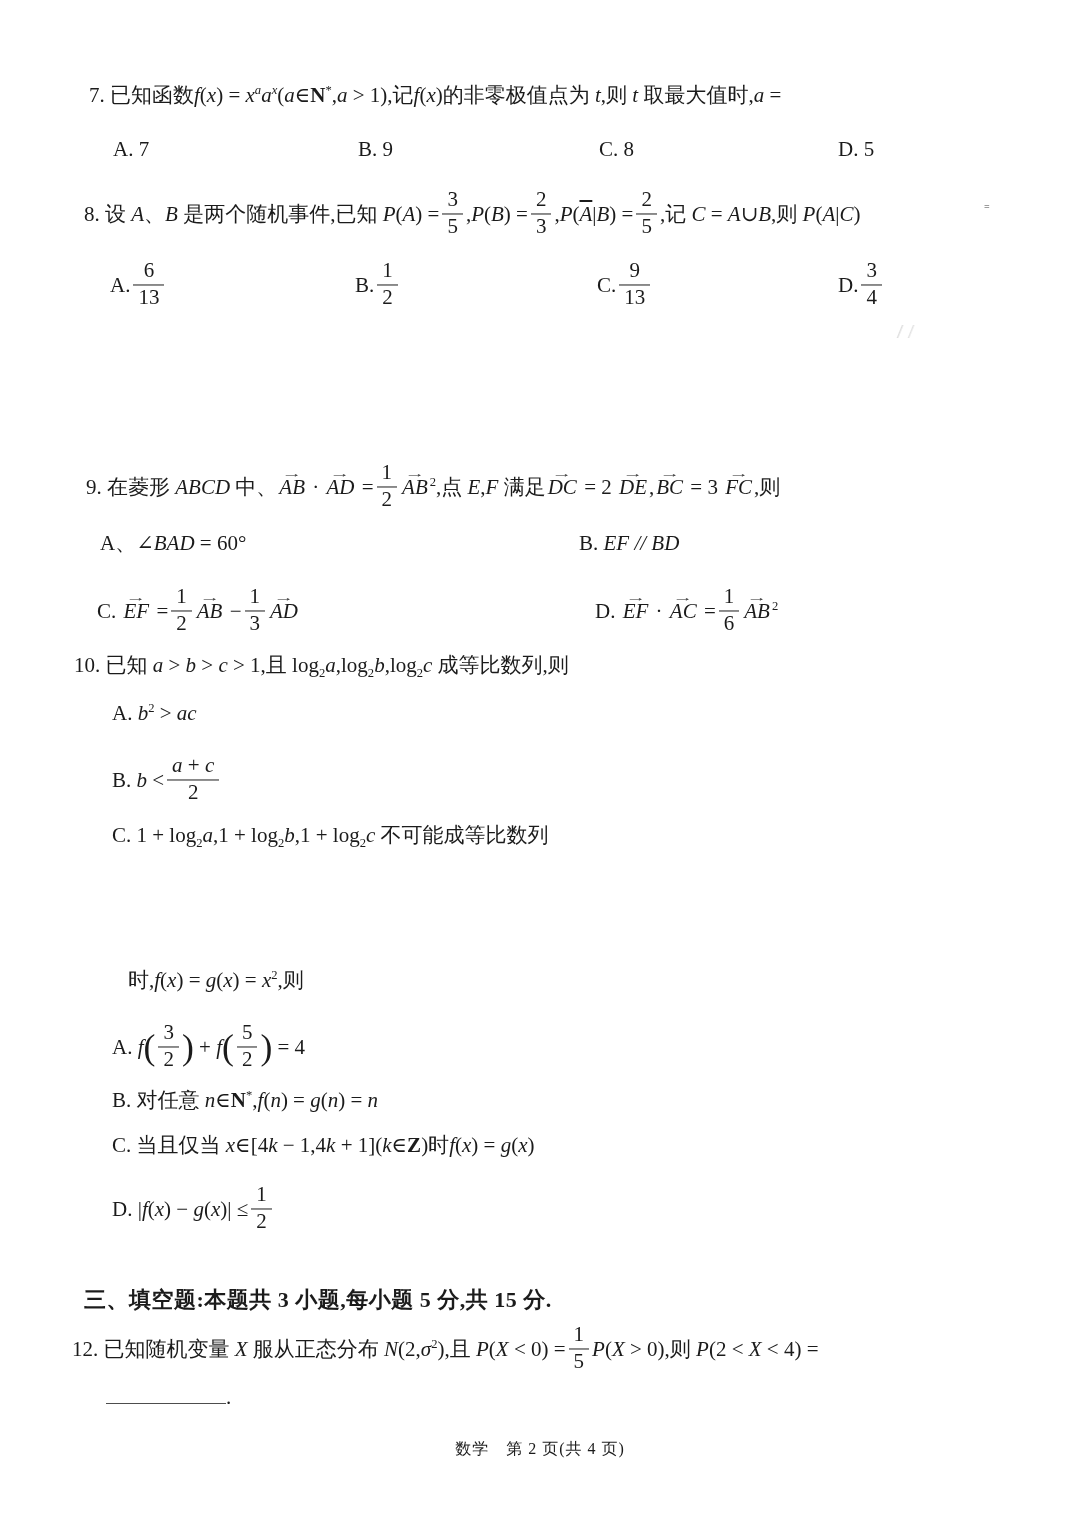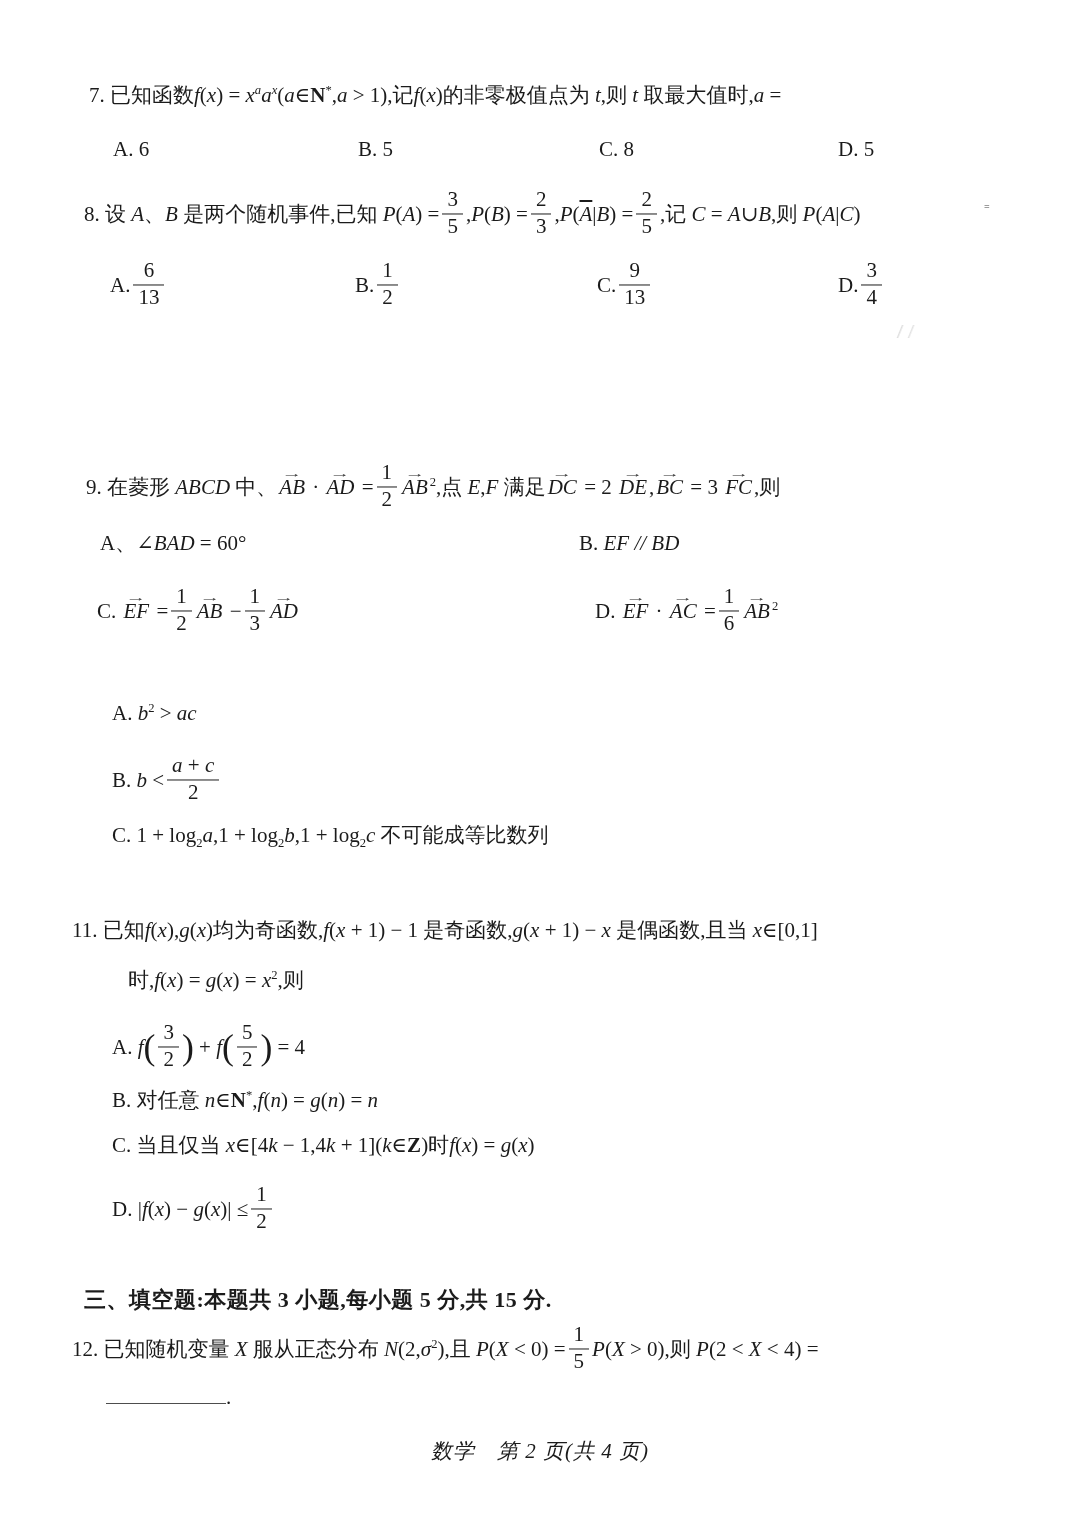--- a/index.html
+++ b/index.html
@@ -23,31 +23,31 @@
   sub{font-size:0.6em;}
   .frac{display:inline-block;vertical-align:middle;text-align:center;margin:0 3px;transform:translateY(-0.12em);}
   .fn{display:block;border-bottom:1.6px solid #1b1b1b;padding:0 5px 1px;line-height:1.12;}
   .fd{display:block;padding:1px 5px 0;line-height:1.12;}
   .vec{position:relative;display:inline-block;font-style:italic;margin:0 2px;}
   .vec::before{content:"→";position:absolute;top:-0.68em;left:50%;transform:translateX(-50%) scaleX(1.9);
     font-size:0.52em;font-style:normal;}
   .ovl{text-decoration:overline;}
   .bp{font-size:1.7em;font-weight:300;vertical-align:middle;line-height:0;position:relative;top:-0.06em;}
   .blank{display:inline-block;width:120px;height:1em;border-bottom:1.8px solid #4d4d4d;vertical-align:baseline;}
-  .footer{font-size:21px;letter-spacing:1px;font-style:italic;}
+  .footer{font-size:16px;letter-spacing:1px;}
 </style>
 </head>
 <body>
 
 <div class="page">
 
   <div class="abs" style="top:82px;left:89px">7. 已知函数<span class="it">f</span>(<span class="it">x</span>) = <span class="it">x</span><sup><span class="it">a</span></sup><span class="it">a</span><sup><span class="it">x</span></sup>(<span class="it">a</span>∈<span class="b">N</span><sup>*</sup>,<span class="it">a</span> &gt; 1),记<span class="it">f</span>(<span class="it">x</span>)的非零极值点为 <span class="it">t</span>,则 <span class="it">t</span> 取最大值时,<span class="it">a</span> =</div>
   <div class="abs row" style="top:136px">
-    <span class="opt" style="left:113px">A. 6</span>
-    <span class="opt" style="left:358px">B. 5</span>
+    <span class="opt" style="left:113px">A. 7</span>
+    <span class="opt" style="left:358px">B. 9</span>
     <span class="opt" style="left:599px">C. 8</span>
     <span class="opt" style="left:838px">D. 5</span>
   </div>
 
   <div class="abs" style="top:191px;left:84px">8. 设 <span class="it">A</span>、<span class="it">B</span> 是两个随机事件,已知 <span class="it">P</span>(<span class="it">A</span>) =<span class="frac"><span class="fn">3</span><span class="fd">5</span></span>,<span class="it">P</span>(<span class="it">B</span>) =<span class="frac"><span class="fn">2</span><span class="fd">3</span></span>,<span class="it">P</span>(<span class="ovl"><span class="it">A</span></span>|<span class="it">B</span>) =<span class="frac"><span class="fn">2</span><span class="fd">5</span></span>,记 <span class="it">C</span> = <span class="it">A</span>∪<span class="it">B</span>,则 <span class="it">P</span>(<span class="it">A</span>|<span class="it">C</span>)</div>
   <span class="abs mark" style="top:200px;left:984px">=</span>
   <div class="abs row" style="top:262px">
     <span class="opt" style="left:110px">A.<span class="frac"><span class="fn">6</span><span class="fd">13</span></span></span>
     <span class="opt" style="left:355px">B.<span class="frac"><span class="fn">1</span><span class="fd">2</span></span></span>
     <span class="opt" style="left:597px">C.<span class="frac"><span class="fn">9</span><span class="fd">13</span></span></span>
@@ -59,25 +59,25 @@
   <div class="abs" style="top:464px;left:86px">9. 在菱形 <span class="it">ABCD</span> 中、<span class="vec">AB</span> · <span class="vec">AD</span> =<span class="frac"><span class="fn">1</span><span class="fd">2</span></span><span class="vec">AB</span><sup>2</sup>,点 <span class="it">E</span>,<span class="it">F</span> 满足<span class="vec">DC</span> = 2 <span class="vec">DE</span>,<span class="vec">BC</span> = 3 <span class="vec">FC</span>,则</div>
   <div class="abs row" style="top:530px">
     <span class="opt" style="left:100px">A、∠<span class="it">BAD</span> = 60°</span>
     <span class="opt" style="left:579px">B. <span class="it">EF // BD</span></span>
   </div>
   <div class="abs row" style="top:588px">
     <span class="opt" style="left:97px">C. <span class="vec">EF</span> =<span class="frac"><span class="fn">1</span><span class="fd">2</span></span><span class="vec">AB</span> −<span class="frac"><span class="fn">1</span><span class="fd">3</span></span><span class="vec">AD</span></span>
     <span class="opt" style="left:595px">D. <span class="vec">EF</span> · <span class="vec">AC</span> =<span class="frac"><span class="fn">1</span><span class="fd">6</span></span><span class="vec">AB</span><sup>2</sup></span>
   </div>
 
+  <div class="abs" style="top:652px;left:74px">10. 已知 <span class="it">a</span> &gt; <span class="it">b</span> &gt; <span class="it">c</span> &gt; 1,且 log<sub>2</sub><span class="it">a</span>,log<sub>2</sub><span class="it">b</span>,log<sub>2</sub><span class="it">c</span> 成等比数列,则</div>
   <div class="abs" style="top:700px;left:112px">A. <span class="it">b</span><sup>2</sup> &gt; <span class="it">ac</span></div>
   <div class="abs" style="top:757px;left:112px">B. <span class="it">b</span> &lt;<span class="frac"><span class="fn"><span class="it">a</span> + <span class="it">c</span></span><span class="fd">2</span></span></div>
   <div class="abs" style="top:822px;left:112px">C. 1 + log<sub>2</sub><span class="it">a</span>,1 + log<sub>2</sub><span class="it">b</span>,1 + log<sub>2</sub><span class="it">c</span> 不可能成等比数列</div>
 
-  <div class="abs" style="top:917px;left:72px">11. 已知<span class="it">f</span>(<span class="it">x</span>),<span class="it">g</span>(<span class="it">x</span>)均为奇函数,<span class="it">f</span>(<span class="it">x</span> + 1) − 1 是奇函数,<span class="it">g</span>(<span class="it">x</span> + 1) − <span class="it">x</span> 是偶函数,且当 <span class="it">x</span>∈[0,1]</div>
   <div class="abs" style="top:967px;left:128px">时,<span class="it">f</span>(<span class="it">x</span>) = <span class="it">g</span>(<span class="it">x</span>) = <span class="it">x</span><sup>2</sup>,则</div>
   <div class="abs" style="top:1024px;left:112px">A. <span class="it">f</span><span class="bp">(</span><span class="frac"><span class="fn">3</span><span class="fd">2</span></span><span class="bp">)</span> + <span class="it">f</span><span class="bp">(</span><span class="frac"><span class="fn">5</span><span class="fd">2</span></span><span class="bp">)</span> = 4</div>
   <div class="abs" style="top:1087px;left:112px">B. 对任意 <span class="it">n</span>∈<span class="b">N</span><sup>*</sup>,<span class="it">f</span>(<span class="it">n</span>) = <span class="it">g</span>(<span class="it">n</span>) = <span class="it">n</span></div>
   <div class="abs" style="top:1132px;left:112px">C. 当且仅当 <span class="it">x</span>∈[4<span class="it">k</span> − 1,4<span class="it">k</span> + 1](<span class="it">k</span>∈<span class="b">Z</span>)时<span class="it">f</span>(<span class="it">x</span>) = <span class="it">g</span>(<span class="it">x</span>)</div>
   <div class="abs" style="top:1186px;left:112px">D. |<span class="it">f</span>(<span class="it">x</span>) − <span class="it">g</span>(<span class="it">x</span>)| ≤<span class="frac"><span class="fn">1</span><span class="fd">2</span></span></div>
 
   <div class="abs sechead" style="top:1285px;left:84px">三、填空题:本题共 3 小题,每小题 5 分,共 15 分.</div>
 
   <div class="abs" style="top:1326px;left:72px">12. 已知随机变量 <span class="it">X</span> 服从正态分布 <span class="it">N</span>(2,<span class="it">σ</span><sup>2</sup>),且 <span class="it">P</span>(<span class="it">X</span> &lt; 0) =<span class="frac"><span class="fn">1</span><span class="fd">5</span></span><span class="it">P</span>(<span class="it">X</span> &gt; 0),则 <span class="it">P</span>(2 &lt; <span class="it">X</span> &lt; 4) =</div>
   <div class="abs" style="top:1382px;left:106px">

